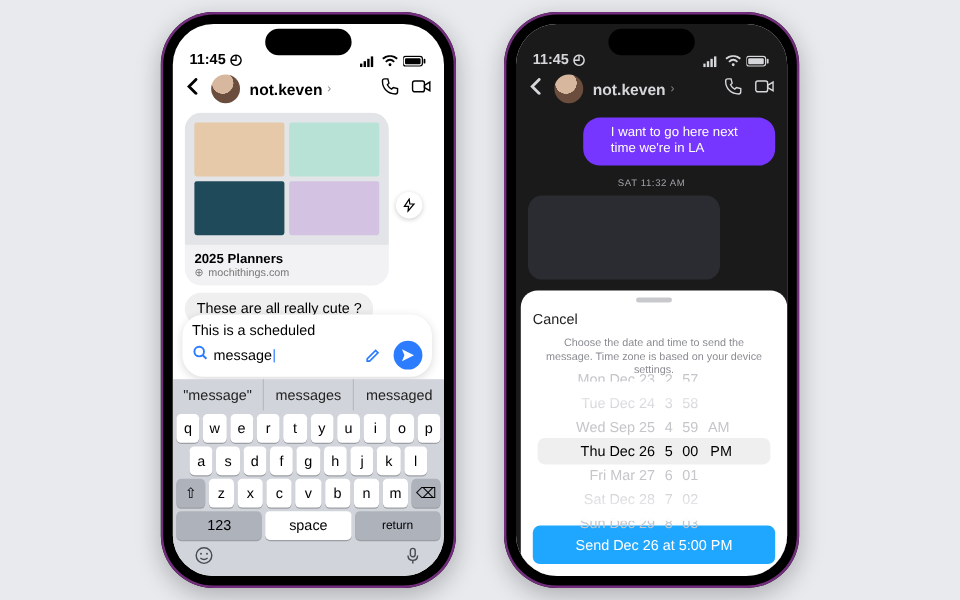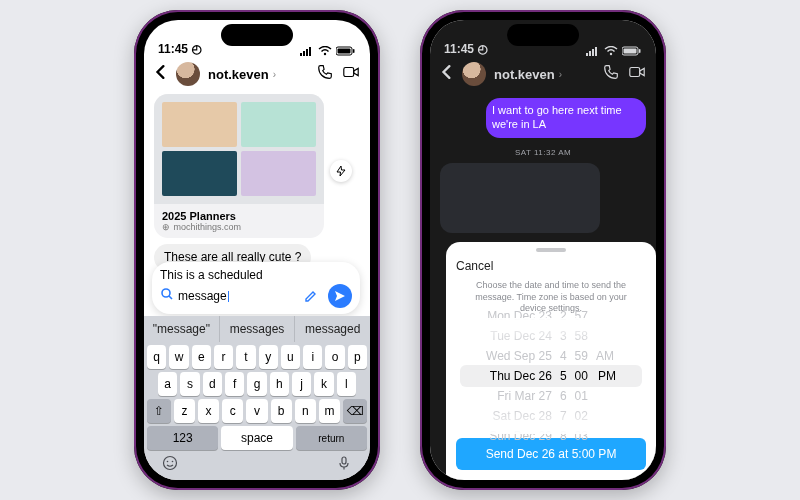--- a/index.html
+++ b/index.html
@@ -53,25 +53,25 @@
   .r2 { padding-left: 14px; padding-right: 14px; }
   .kfn { background: #aeb2bb; }
   .kbrow { display: flex; gap: 3px; padding: 3px; }
   .k123 { width: 34px; } .kspace { flex: 1; } .kret { width: 48px; font-size: 10px; }
   .kfoot { display: flex; justify-content: space-between; padding: 2px 18px 0 18px; }
   .kfoot svg { width: 16px; height: 16px; }
   
   .dim { position: absolute; inset: 0; background: #1a1a1a; }
   .dim .status, .dim .chathead { color: #d6d7da; position: relative; z-index: 2; }
   .dimmsg { position: relative; z-index: 2; padding: 8px 10px; }
-  .bubble2 { background: #7736ff; color: #fff; font-size: 11px; border-radius: 14px; padding: 6px 6px; float: right; max-width: 160px; line-height: 1.25; }
+  .bubble2 { background: #7736ff; color: #fff; font-size: 11px; border-radius: 14px; padding: 6px 23px; float: right; max-width: 160px; line-height: 1.25; }
   .ts { clear: both; text-align: center; font-size: 8px; color: #a0a2a8; padding-top: 10px; letter-spacing: 0.5px; }
   .dimcard { margin: 6px auto 0 0; width: 160px; height: 70px; border-radius: 12px; background: #2a2c31; }
   
-  .sheet { position: absolute; bottom: 0; left: 16px; right: 0; background: #fff; border-radius: 14px 14px 0 0; z-index: 5; padding: 6px 10px 10px 10px; }
+  .sheet { position: absolute; bottom: 0; left: 4px; right: 0; background: #fff; border-radius: 14px 14px 0 0; z-index: 5; padding: 6px 10px 10px 10px; }
   .handle { width: 30px; height: 4px; border-radius: 2px; background: #c8c9cc; margin: 0 auto 4px auto; }
   .sheethdr { display: flex; align-items: center; justify-content: center; position: relative; height: 20px; }
   .sheethdr .cancel { position: absolute; left: 0; font-size: 12px; color: #222; }
   .sheethdr .title { font-size: 13px; font-weight: 700; }
   .note { font-size: 9px; color: #8a8c92; text-align: center; line-height: 1.25; padding: 4px 6px; }
   .picker { position: relative; height: 116px; display: flex; align-items: center; justify-content: center; gap: 8px; font-size: 12px; }
   .pcol { display: flex; flex-direction: column; align-items: center; gap: 4px; }
   .pcol div { height: 16px; line-height: 16px; color: #c5c6ca; }
   .pcol .sel { color: #000; font-weight: 500; text-align: right; }
   .pcol.date { align-items: flex-end; min-width: 64px; }

